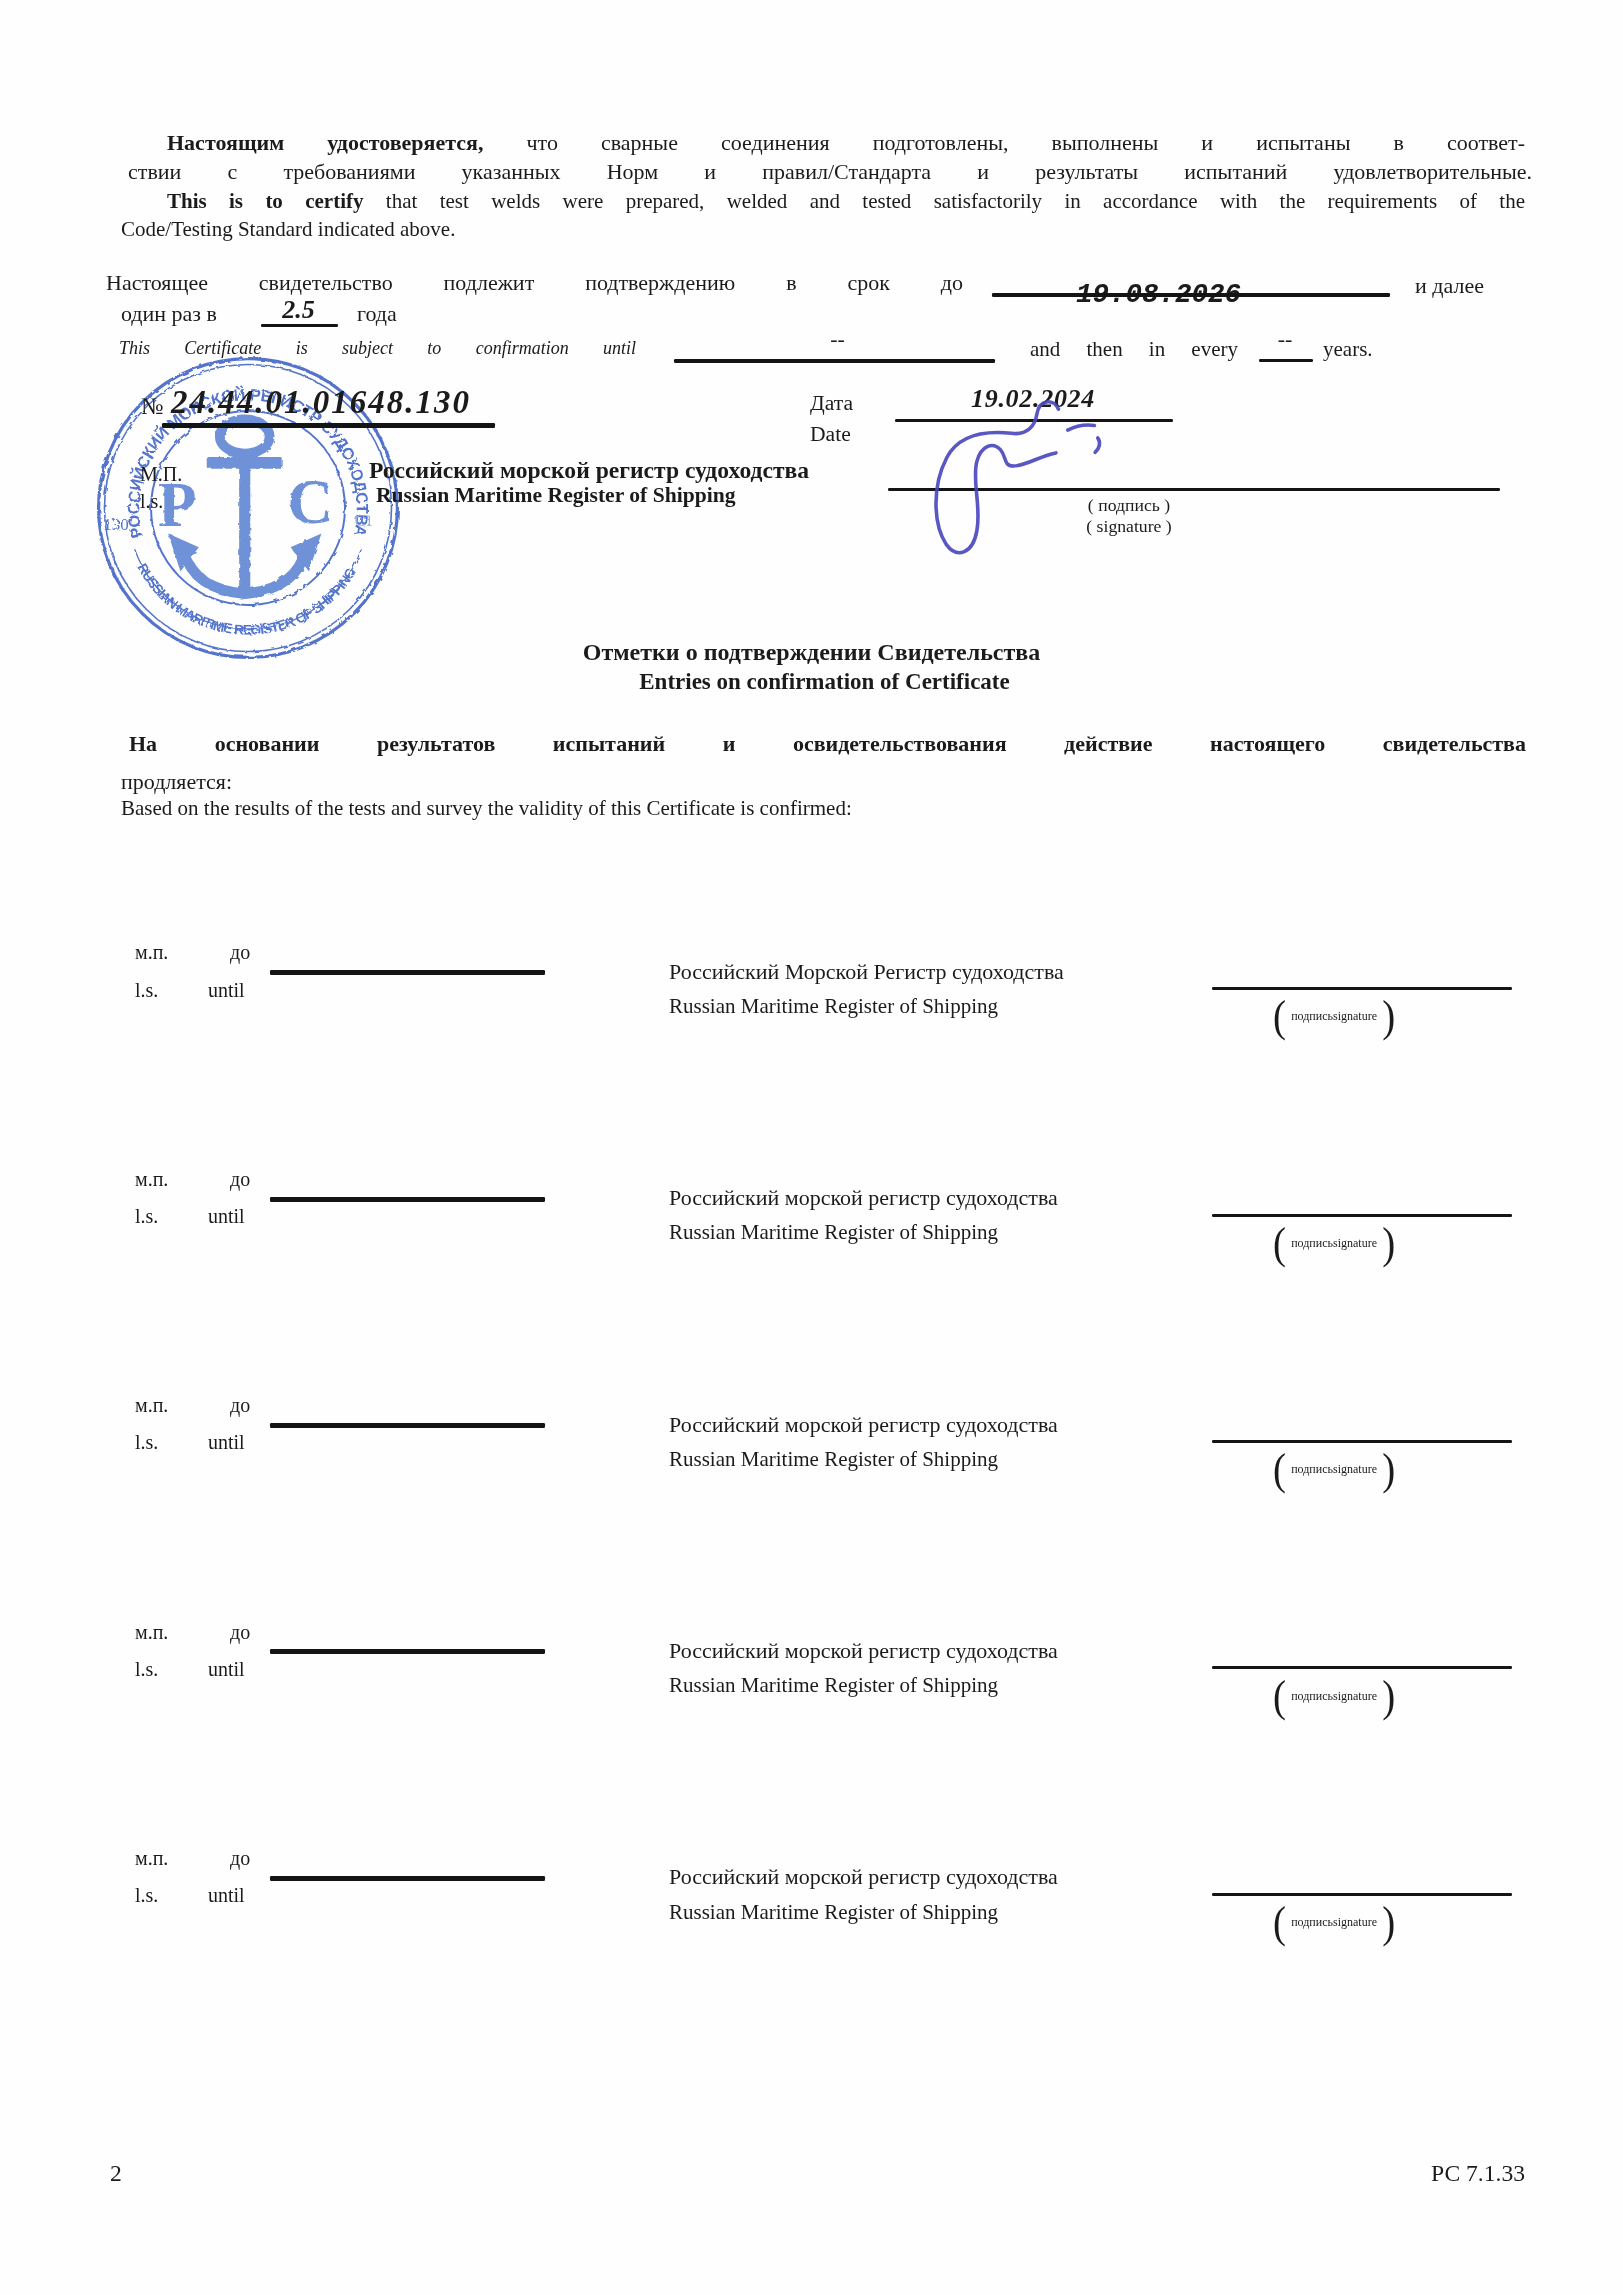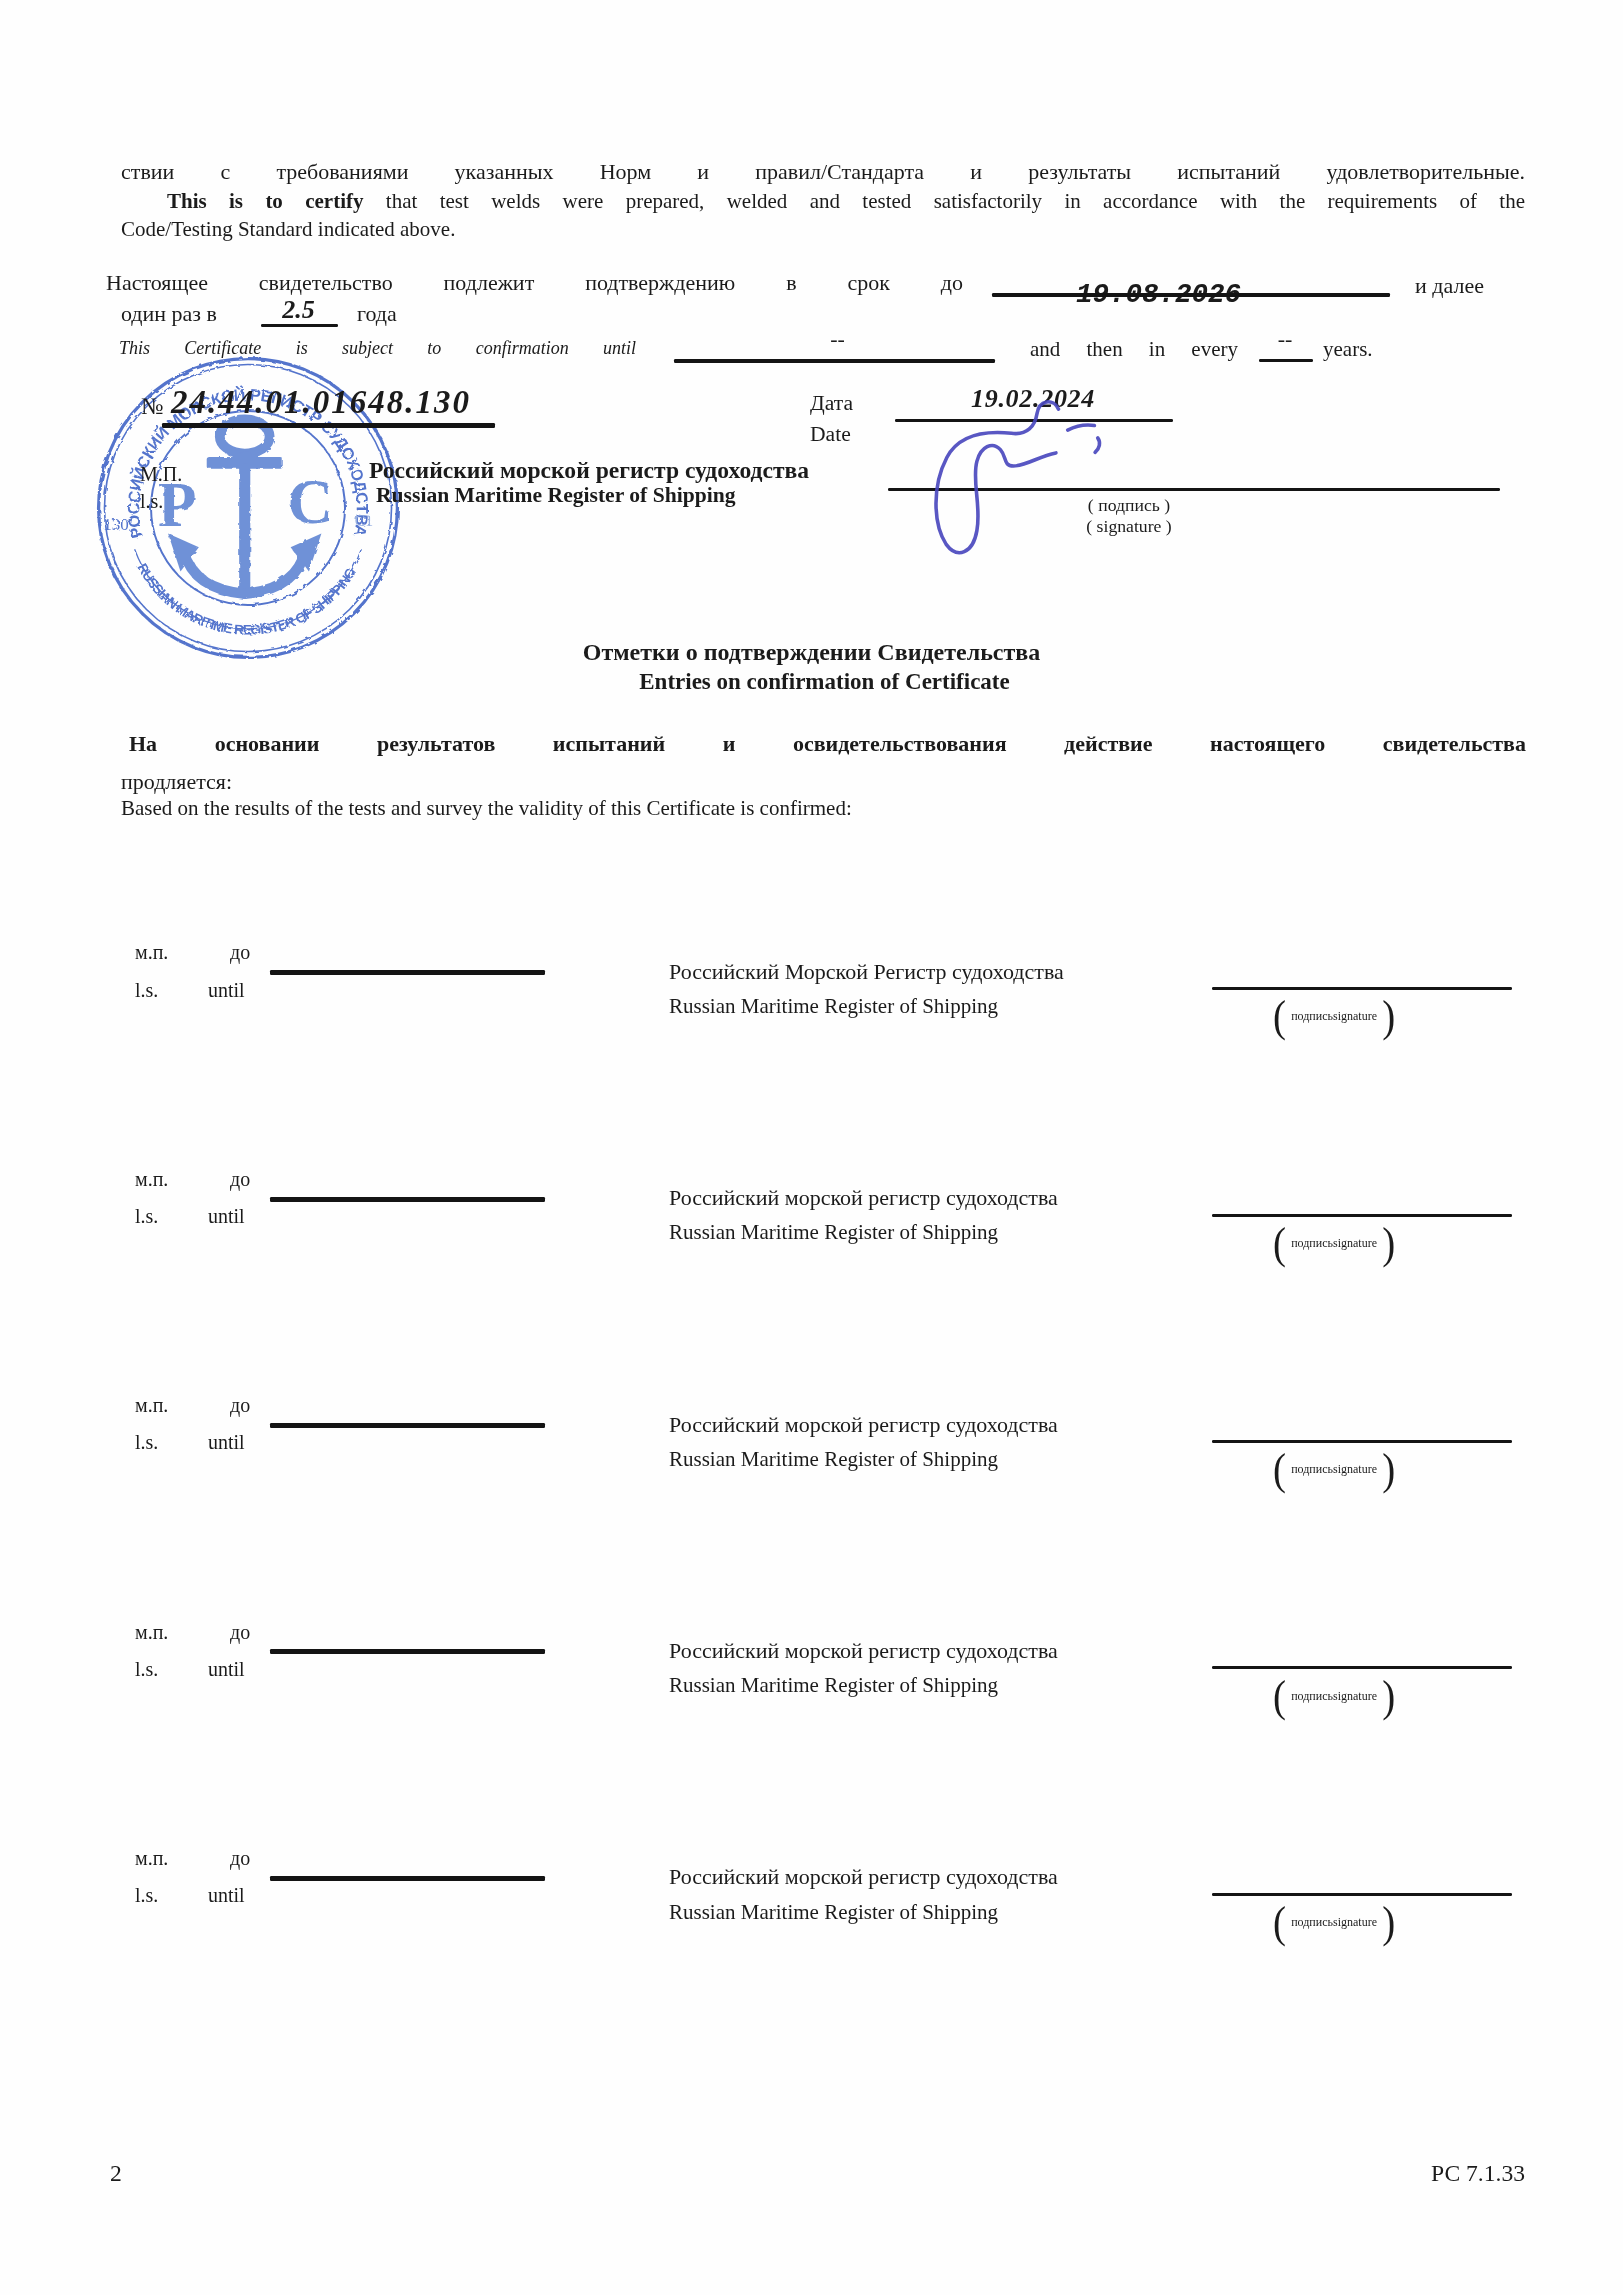--- a/index.html
+++ b/index.html
@@ -58,21 +58,25 @@
         <rect x="220" y="150" width="20" height="16" stroke="none"></rect>
         <rect x="172" y="157" width="116" height="18" rx="4" stroke="none"></rect>
         <path d="M 230 175 L 230 365" stroke-width="17" stroke-linecap="round" fill="none"></path>
         <path d="M 138 302 Q 152 358 230 366 Q 308 358 322 302" stroke-width="16" fill="none" stroke-linecap="round"></path>
         <polygon points="113,274 160,295 132,332" stroke="none"></polygon>
         <polygon points="347,274 300,295 328,332" stroke="none"></polygon>
       </g>
     </g>
   </svg>
 
-  <div class="abs just" style="left:121px;top:160px;width:1404px;font-size:22px;">ствии с требованиями указанных Норм и правил/Стандарта и результаты испытаний удовлетворительные.</div>
+  <div class="abs just" style="left:121px;top:131px;width:1404px;font-size:22px;text-indent:46px;">
+    <span class="b">Настоящим удостоверяется,</span>
+    <span>что сварные соединения подготовлены, выполнены и испытаны в соответ-</span>
+  </div>
+  <div class="abs just" style="left:128px;top:160px;width:1404px;font-size:22px;">ствии с требованиями указанных Норм и правил/Стандарта и результаты испытаний удовлетворительные.</div>
   <div class="abs just" style="left:121px;top:190px;width:1404px;font-size:21px;text-indent:46px;">
     <span class="b">This is to certify</span>
     <span>that test welds were prepared, welded and tested satisfactorily in accordance with the requirements of the</span>
   </div>
   <div class="abs" style="left:121px;top:218px;font-size:21px;">Code/Testing Standard indicated above.</div>
 
   <div class="abs just" style="left:106px;top:271px;width:857px;font-size:22px;">Настоящее свидетельство подлежит подтверждению в срок до</div>
   <div class="abs bi ctr" style="left:1021px;top:280px;width:275px;font-size:27.5px;font-family:Liberation Mono, monospace;">19.08.2026</div>
   <div class="rule" style="left:992px;top:293px;width:398px;height:3.9px;"></div>
   <div class="abs" style="left:1415px;top:274px;font-size:22px;">и далее</div>

